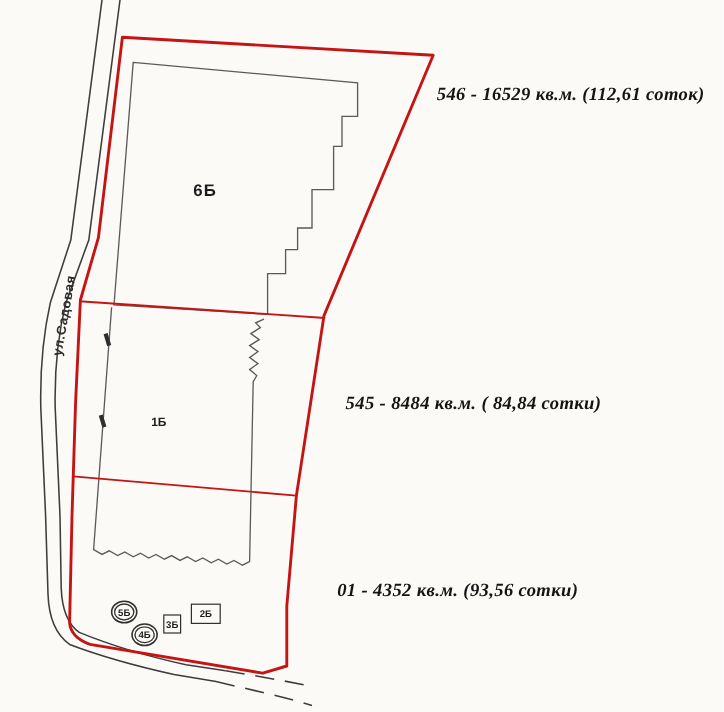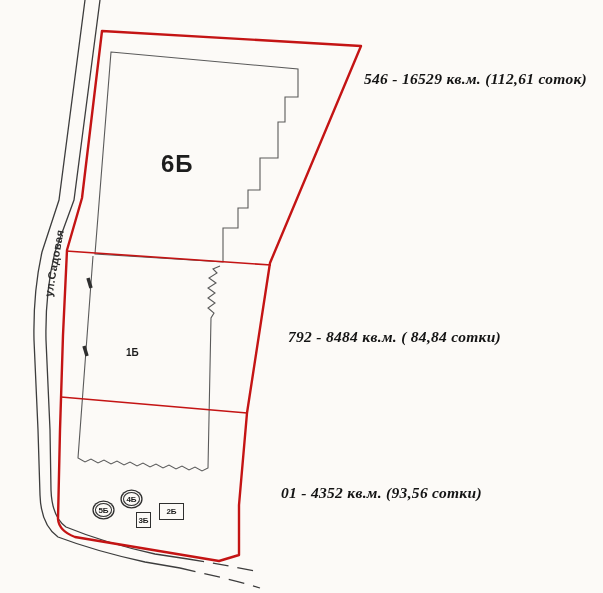--- a/index.html
+++ b/index.html
@@ -18,28 +18,28 @@
   .lbl{position:absolute;white-space:nowrap;color:var(--label);
        font-family:"Liberation Serif",serif;font-weight:bold;font-style:italic;
        font-size:15.5px;letter-spacing:.3px;}
   .lbl.p546{left:364px;top:70px;}
   .lbl.p545{left:288px;top:328px;}
   .lbl.p01{left:281px;top:484px;}
   .street{position:absolute;left:13px;top:257px;width:82px;text-align:center;
           transform:rotate(-80deg);color:#2c2c2c;font-size:11px;font-weight:bold;
           letter-spacing:.5px;white-space:nowrap;}
   .bmark{position:absolute;color:#1d1d1d;font-weight:bold;white-space:nowrap;}
-  .bmark.b6{left:161px;top:150px;font-size:24px;letter-spacing:1px;}
+  .bmark.b6{left:161px;top:150px;font-size:14px;letter-spacing:1px;}
   .bmark.b1{left:126px;top:347px;font-size:10px;}
   .tag{position:absolute;display:flex;align-items:center;justify-content:center;
        color:#1d1d1d;font-size:8px;font-weight:bold;box-sizing:border-box;}
   .tag.circle{width:17px;height:14px;border:1.2px solid #2f2f2f;border-radius:50%;
        box-shadow:0 0 0 1.3px var(--paper),0 0 0 2.6px #2f2f2f;}
   .tag.c5{left:95px;top:503px;}
-  .tag.c4{left:112px;top:492px;margin-left:11px;}
+  .tag.c4{left:112px;top:522px;}
   .tag.box{border:1.4px solid #2f2f2f;background:transparent;}
   .tag.b3{left:136px;top:512px;width:15px;height:16px;}
   .tag.b2{left:159px;top:503px;width:25px;height:17px;}
 </style>
 </head>
 <body>
 
 <div class="canvas">
 
   <svg width="603" height="593" viewBox="0 0 603 593">
@@ -76,16 +76,16 @@
 
   <div class="bmark b6">6Б</div>
   <div class="bmark b1">1Б</div>
 
   <span class="tag circle c5">5Б</span>
   <span class="tag circle c4">4Б</span>
   <span class="tag box b3">3Б</span>
   <span class="tag box b2">2Б</span>
 
   <div class="lbl p546">546 - 16529 кв.м. (112,61 соток)</div>
-  <div class="lbl p545">792 - 8484 кв.м. ( 84,84 сотки)</div>
+  <div class="lbl p545">545 - 8484 кв.м. ( 84,84 сотки)</div>
   <div class="lbl p01">01 - 4352 кв.м. (93,56 сотки)</div>
 
 </div>
 
 </body></html>

